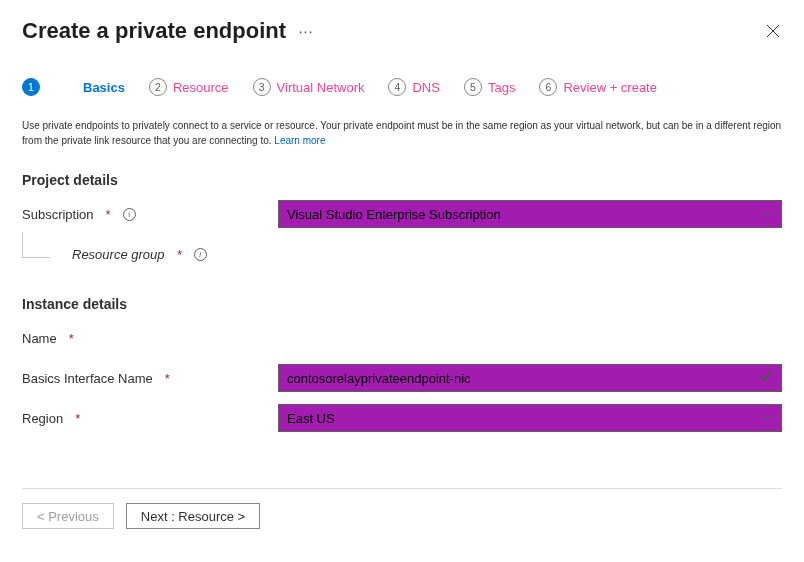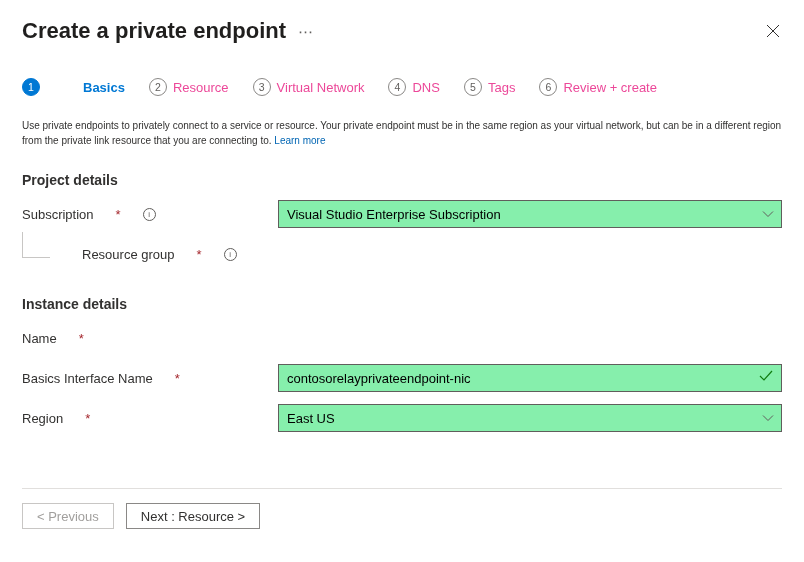--- a/index.html
+++ b/index.html
@@ -47,38 +47,38 @@
   
   .intro { margin-top: 16px; font-size: 10px; line-height: 1.5; color: #323130; }
   .link { color: #0065b3; cursor: pointer; }
 
   
   .section-title { font-weight: 700; font-size: 14px; margin-top: 24px; margin-bottom: 8px; }
   .form-row {
     display: flex; align-items: center; min-height: 36px;
     margin-bottom: 4px;
   }
-  .label-cell { width: 256px; display: flex; align-items: center; gap: 22px; font-size: 13px; }
+  .label-cell { width: 256px; display: flex; align-items: center; gap: 12px; font-size: 13px; }
   .label-cell .req { color: #a4262c; }
   .label-cell .info-icon {
     width: 13px; height: 13px; border: 1px solid #605e5c; border-radius: 50%;
     display: inline-flex; align-items: center; justify-content: center;
     font-size: 8px; color: #605e5c;
   }
   .indent-line {
     width: 28px; height: 26px;
     border-left: 1px solid #c8c6c4; border-bottom: 1px solid #c8c6c4;
     margin-right: 10px; margin-top: -18px;
   }
-  .indent-row .label-cell { padding-left: 0; }
+  .indent-row .label-cell { padding-left: 0; font-style: italic; }
   .field-cell { flex: 1; }
   .select, .input {
     width: 100%; height: 28px;
     border: 1px solid #605e5c;
-    background: #86efac;
+    background: #a21caf;
     padding: 0 28px 0 8px;
     font-size: 13px;
     font-family: inherit;
     position: relative;
   }
   .select-wrap, .input-wrap { position: relative; width: 100%; }
   .chev-down {
     position: absolute; right: 8px; top: 50%; transform: translateY(-50%);
     pointer-events: none; color: #605e5c; font-size: 13px;
   }

